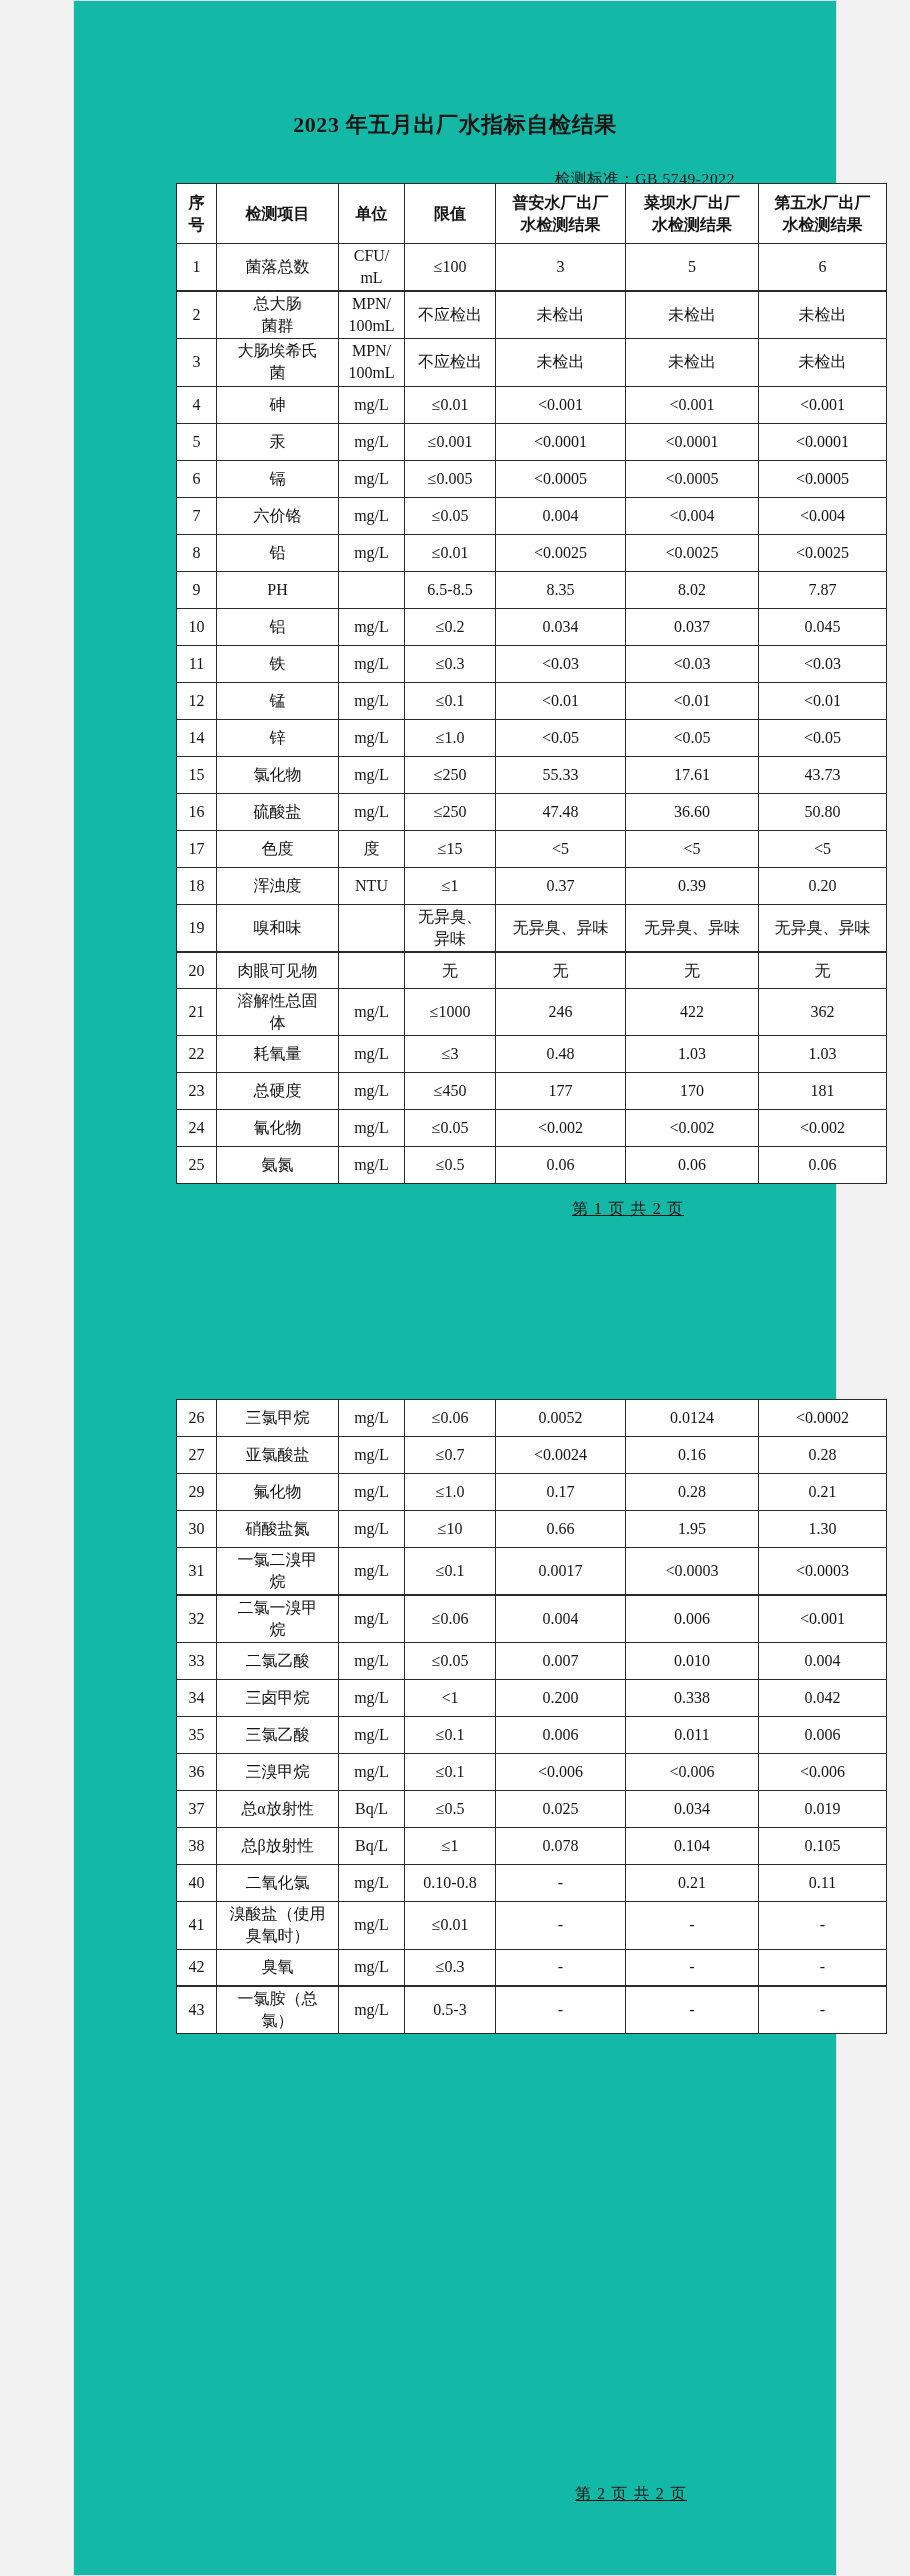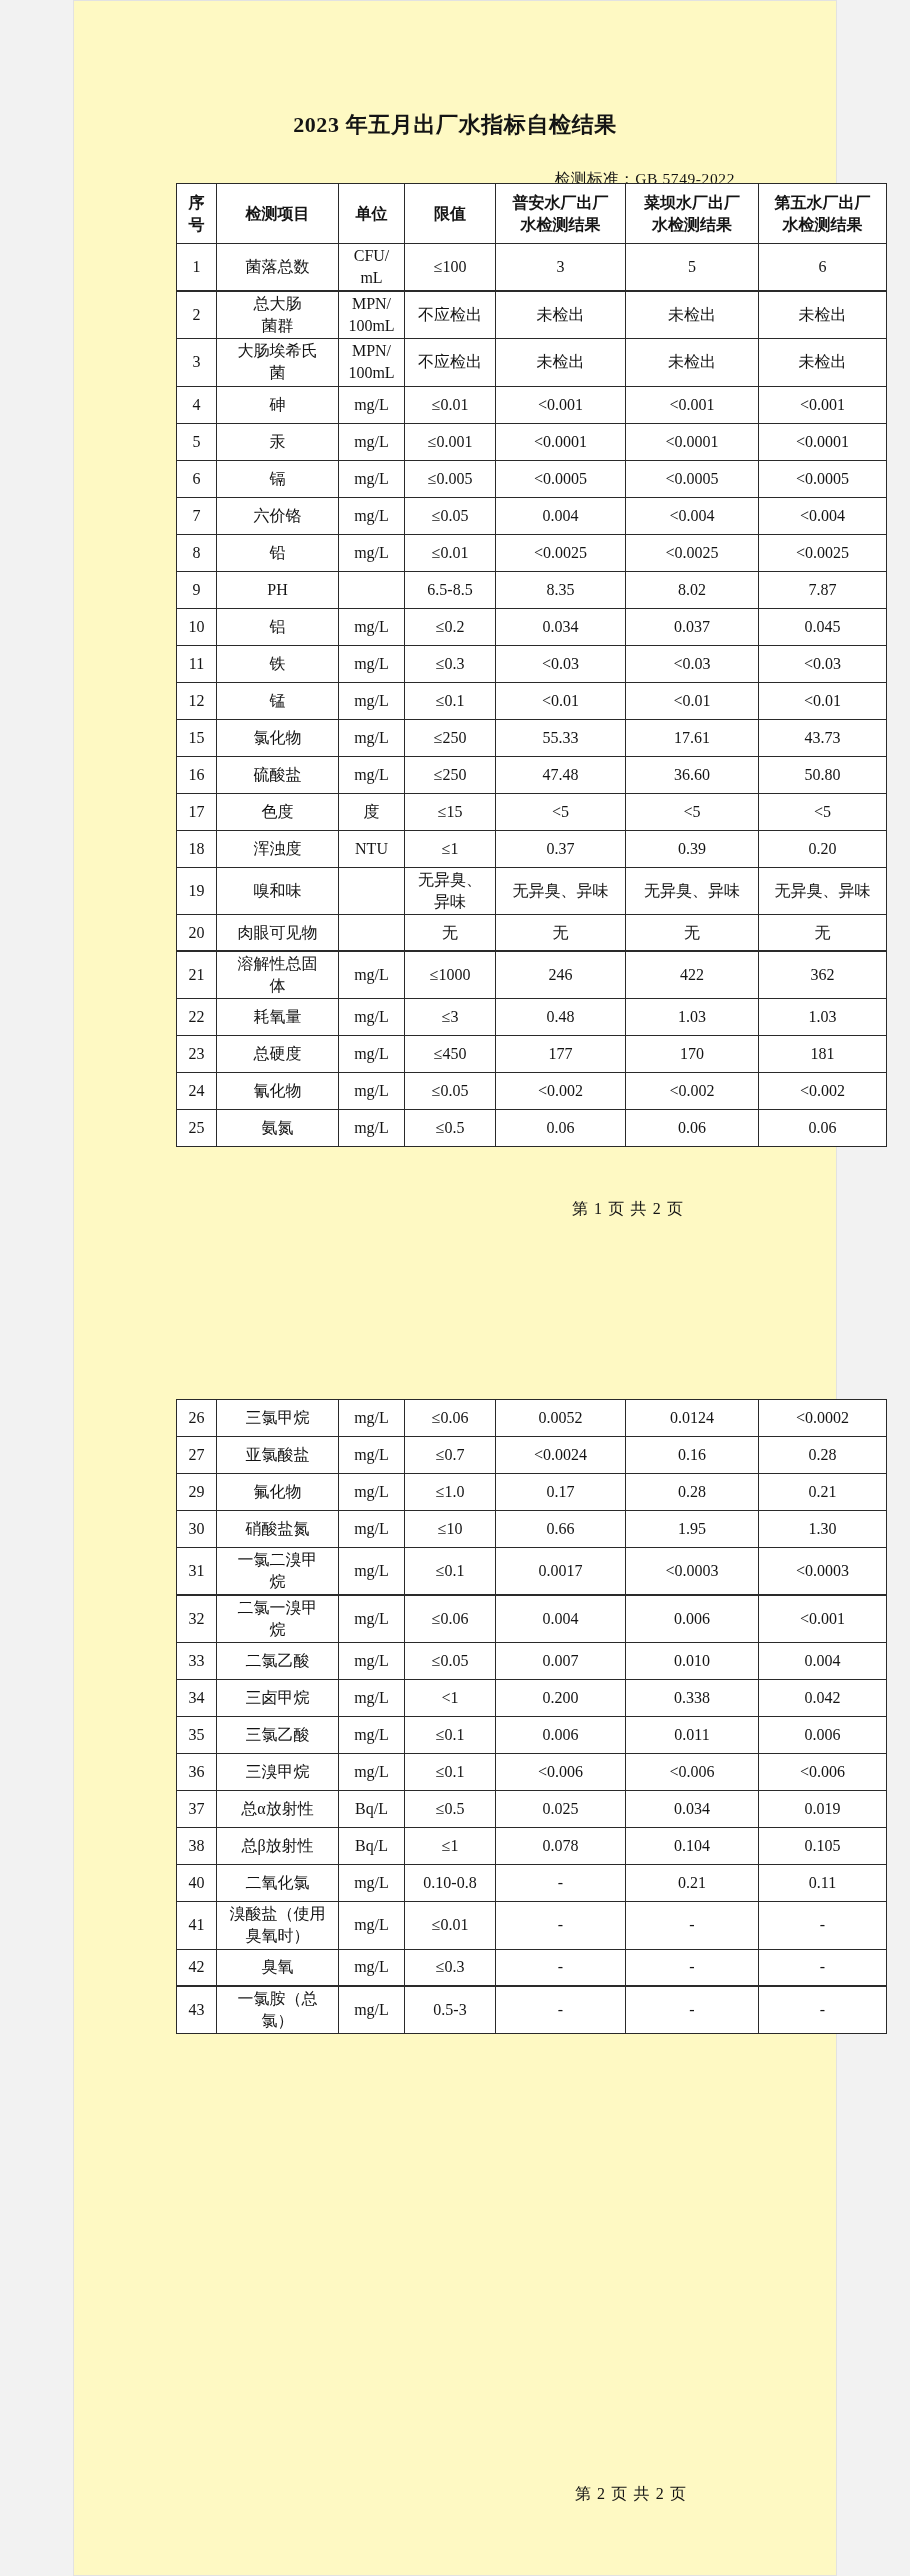--- a/index.html
+++ b/index.html
@@ -1,20 +1,20 @@
 <!DOCTYPE html>
 <html style="font-size:9.2px"><head>
 <meta charset="utf-8">
 <style>
   html,body{margin:0;padding:0;background:#f2f2f2;}
   .page{
     position:relative;
     width:764px;height:2576px;
     margin:0 auto;
-    background:#fef9c3;
+    background:#14b8a6;
     border:0.6px solid #e2e2e2;
     box-sizing:border-box;
     font-family:"Liberation Serif","DejaVu Serif",serif;
     color:#141414;
   }
   .title{
     position:absolute;top:109px;left:0;width:100%;
     margin:0;
     text-align:center;
     font-size:22px;font-weight:600;letter-spacing:0.6px;
@@ -53,20 +53,21 @@
   .t1 tbody tr:nth-child(1)>td,
   .t1 tbody tr:nth-child(18)>td,
   .t2 tbody tr:nth-child(5)>td,
   .t2 tbody tr:nth-child(15)>td{border-bottom:2.3px double #2a2a2a;}
   .t1 tbody tr:nth-child(25)>td,
   .t2 tbody tr:nth-child(18)>td{border-bottom-width:1.7px;}
   .page-footer{
     position:absolute;
     font-size:16px;letter-spacing:1.1px;
     color:#141414;
+    text-decoration:underline;
   }
   .footer-1{top:1198px;right:152px;}
   .footer-2{top:2483px;right:149px;}
 </style>
 </head>
 <body>
 
 <div class="page">
 
   <h1 class="title">2023 年五月出厂水指标自检结果</h1>
@@ -206,20 +207,29 @@
         <tr>
           <td>12</td>
           <td>锰</td>
           <td>mg/L</td>
           <td>≤0.1</td>
           <td>&lt;0.01</td>
           <td>&lt;0.01</td>
           <td>&lt;0.01</td>
         </tr>
         <tr>
+          <td>14</td>
+          <td>锌</td>
+          <td>mg/L</td>
+          <td>≤1.0</td>
+          <td>&lt;0.05</td>
+          <td>&lt;0.05</td>
+          <td>&lt;0.05</td>
+        </tr>
+        <tr>
           <td>15</td>
           <td>氯化物</td>
           <td>mg/L</td>
           <td>≤250</td>
           <td>55.33</td>
           <td>17.61</td>
           <td>43.73</td>
         </tr>
         <tr>
           <td>16</td>

